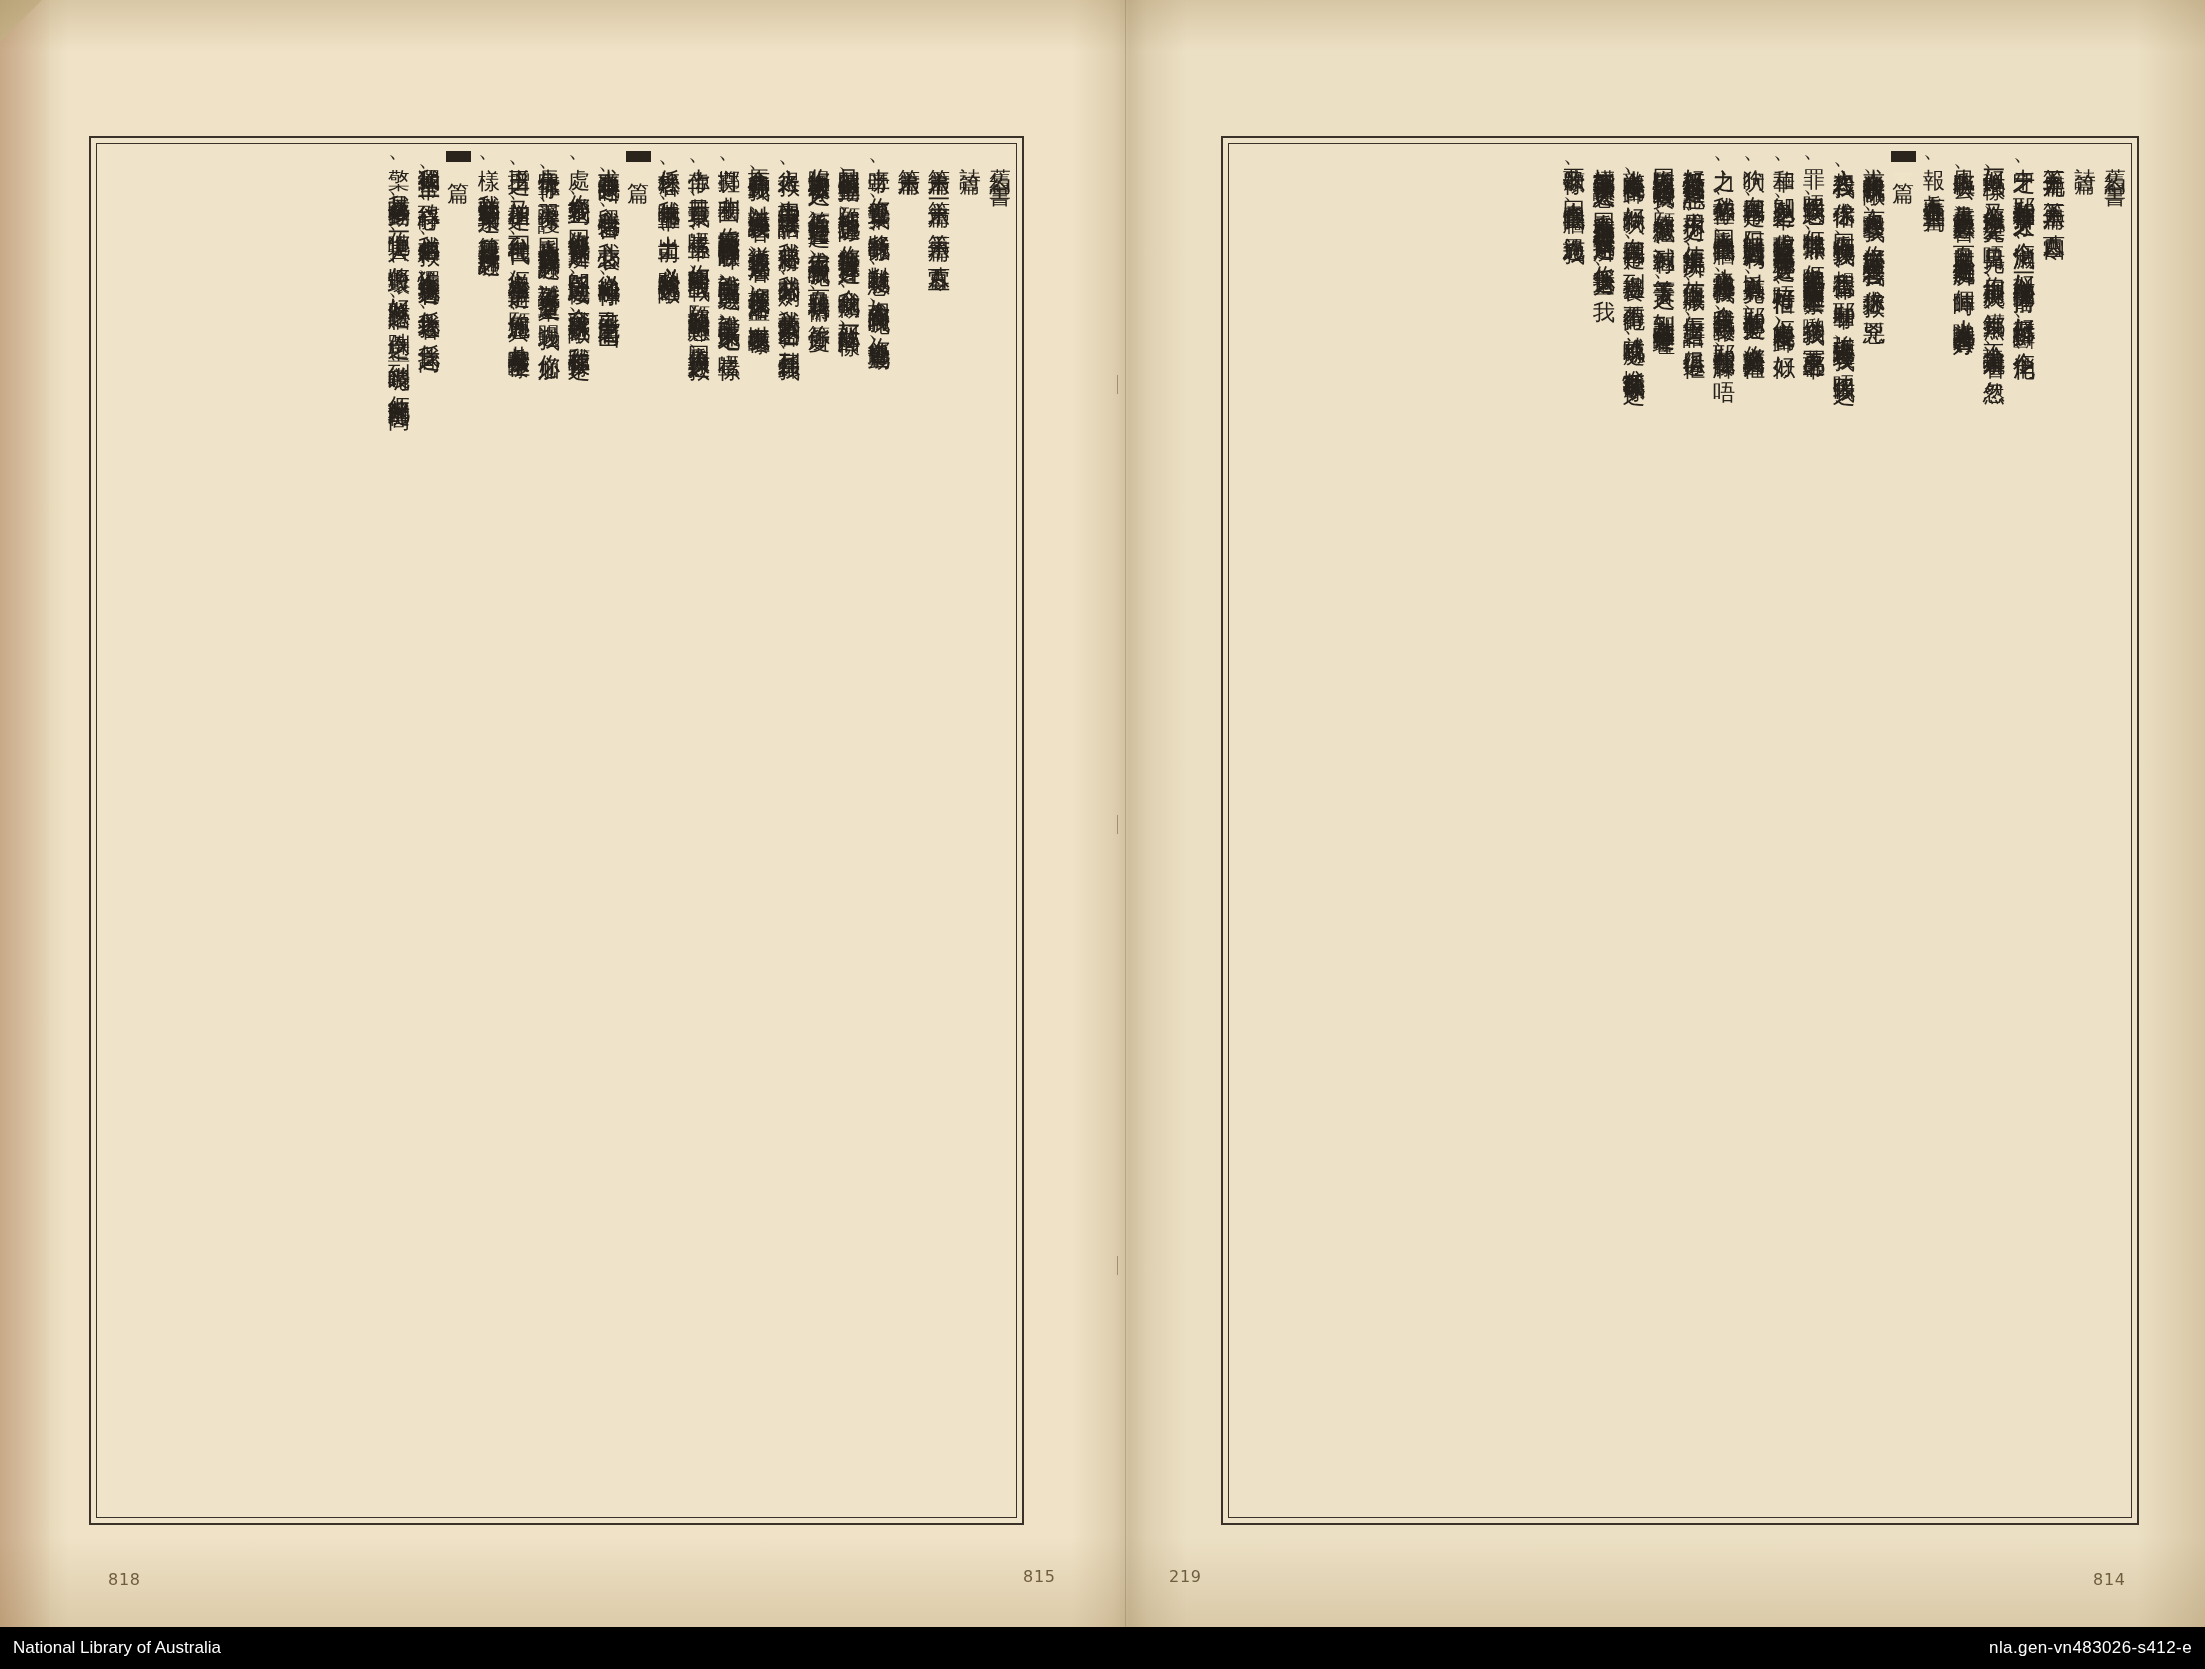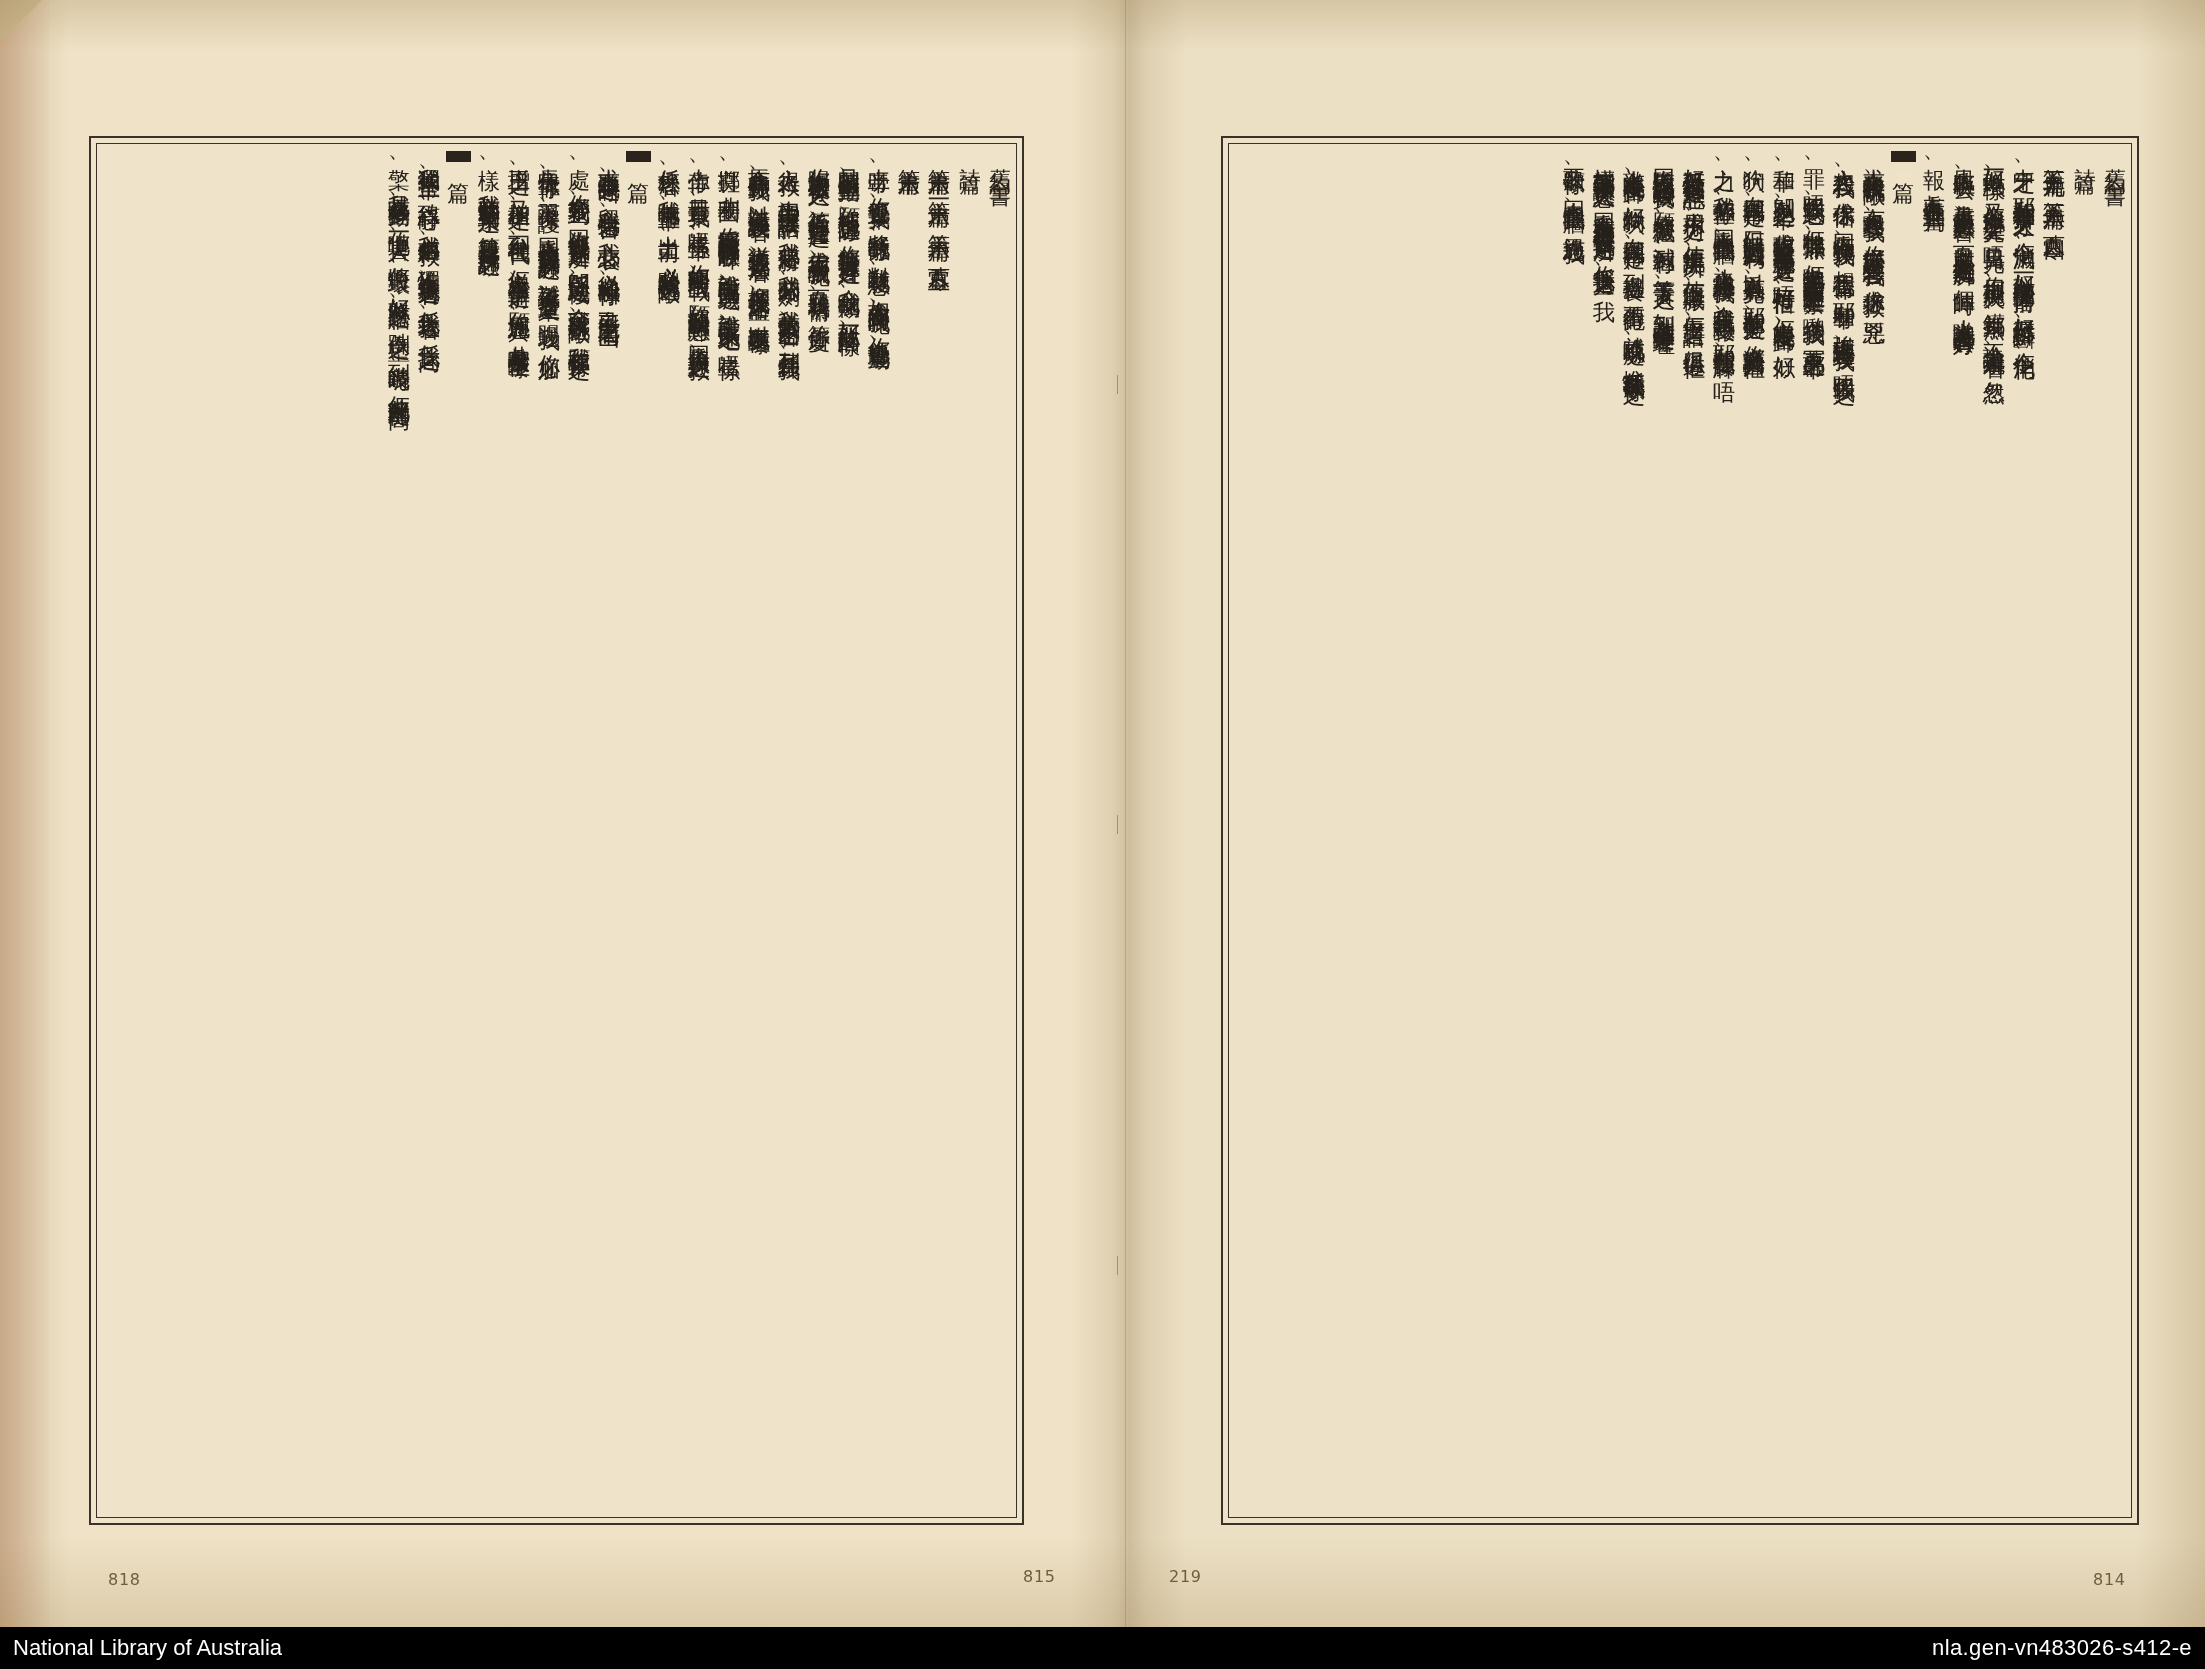--- a/index.html
+++ b/index.html
@@ -166,21 +166,21 @@
   
   #footerbar {
     position: absolute;
     left: 0;
     top: 1627px;
     width: 2205px;
     height: 42px;
     background: #000;
     color: #fff;
     font-family: "Liberation Sans", sans-serif;
-    font-size: 22px;
+    font-size: 17px;
     display: flex;
     align-items: center;
     justify-content: space-between;
     padding: 0 13px;
     box-sizing: border-box;
   }
   #footerbar .left  { text-align: left; }
   #footerbar .right { text-align: left; letter-spacing: 0.4px; }
 </style>
 </head>

